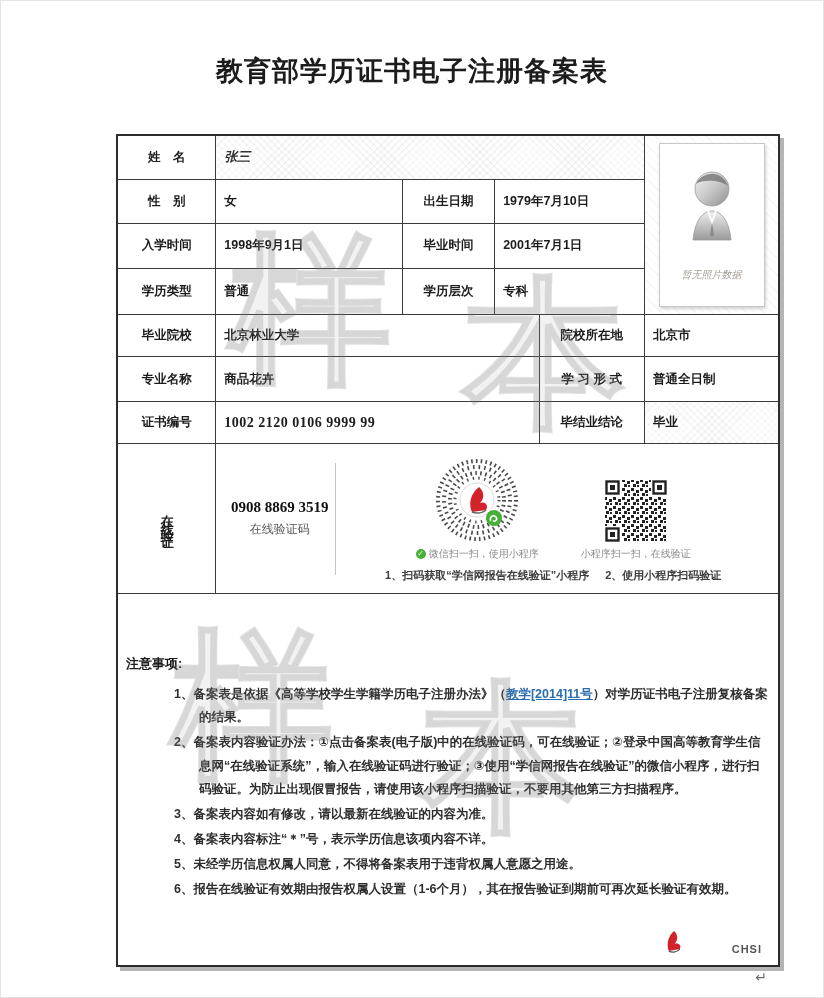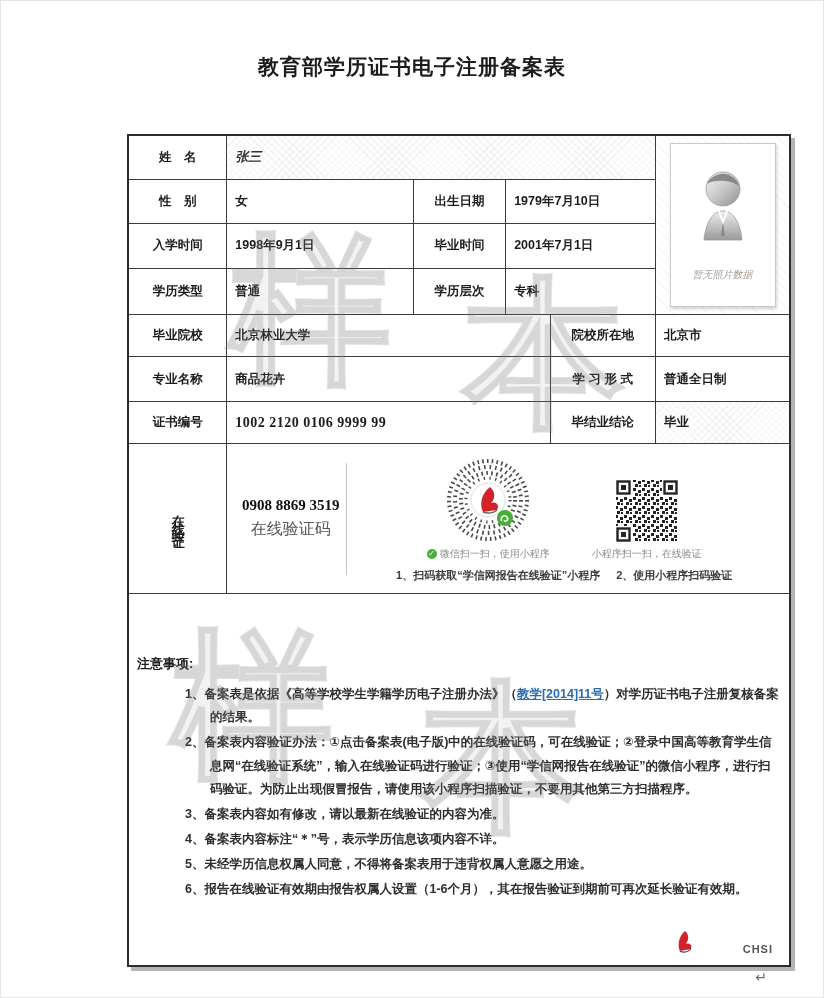--- a/index.html
+++ b/index.html
@@ -2,25 +2,25 @@
 <html><head>
 <meta charset="utf-8">
 <style>
   * { margin:0; padding:0; box-sizing:border-box; }
   html,body { background:#fff; }
   body { font-family:"Liberation Sans","DejaVu Sans",sans-serif; color:#222; }
   .page { position:relative; width:824px; height:998px; background:#fff;
           border:1px solid #e4e4e4; overflow:hidden; }
 
   .title { position:absolute; top:52px; left:0; width:100%; text-align:center;
-           font-size:21px; font-weight:bold; letter-spacing:1px; color:#1c1c1c; }
+           font-size:27px; font-weight:bold; letter-spacing:1px; color:#1c1c1c; }
   .subtitle { position:absolute; top:99px; left:0; width:100%; text-align:center;
               font-size:12px; color:#2e2e2e; }
 
-  table.form { position:absolute; left:126px; top:133px; width:664px;
+  table.form { position:absolute; left:115px; top:133px; width:664px;
                border-collapse:collapse; table-layout:fixed;
                border:2px solid #2c2c2c; box-shadow:4px 4px 0 #b5b5b5;
                background:#fff; }
   table.form td { border:1px solid #3a3a3a; vertical-align:middle;
                   font-size:12.5px; color:#1c1c1c; padding:2px 8px; overflow:hidden; }
   td.lbl { text-align:center; font-weight:bold; padding:2px 4px; }
   td.val { font-weight:bold; }
   .guilloche { background-image:
       repeating-linear-gradient(45deg, rgba(80,80,80,0.07) 0 1px, transparent 1px 5px),
       repeating-linear-gradient(-45deg, rgba(80,80,80,0.07) 0 1px, transparent 1px 5px); }
@@ -40,21 +40,21 @@
   td.verify-cell { padding:0; }
   .verify-flex { display:flex; height:100%; align-items:stretch; }
   .vlabel-cell { width:100%; display:flex; align-items:center; justify-content:center; }
   .vlabel { writing-mode:vertical-rl; text-orientation:upright; letter-spacing:7px;
             font-weight:bold; font-size:13px; }
   .code-zone { width:112px; flex:0 0 112px; display:flex; flex-direction:column;
                align-items:center; justify-content:center; gap:5px;
                border-right:1px solid #c4c4c4; margin:14px 0; }
   .vcode { font-family:"Liberation Serif","DejaVu Serif",serif; font-weight:bold;
            font-size:15px; white-space:nowrap; color:#111; text-decoration:none; }
-  .vcode-caption { font-size:16px; color:#555;font-family:Liberation Mono, monospace; }
+  .vcode-caption { font-size:12px; color:#555;font-family:Liberation Mono, monospace; }
   .qr-zone { flex:1; display:flex; flex-direction:column; justify-content:center;
              gap:7px; padding:8px 4px 6px 4px; }
   .qr-row { display:flex; justify-content:center; align-items:flex-end; gap:42px; }
   .qr-col { display:flex; flex-direction:column; align-items:center; gap:4px; }
   .qr-caption { font-size:10px; color:#8b8b8b; white-space:nowrap;
                 display:flex; align-items:center; gap:3px; }
   .check-dot { width:10px; height:10px; border-radius:50%; background:#45b035;
                color:#fff; font-size:8px; line-height:10px; text-align:center;
                display:inline-block; }
   .steps-row { display:flex; justify-content:center; gap:16px; font-size:11px;

